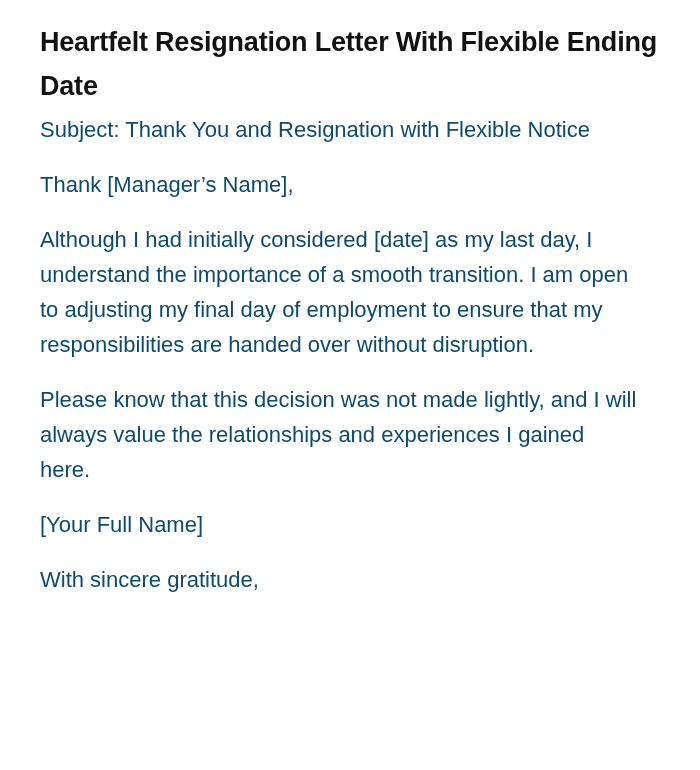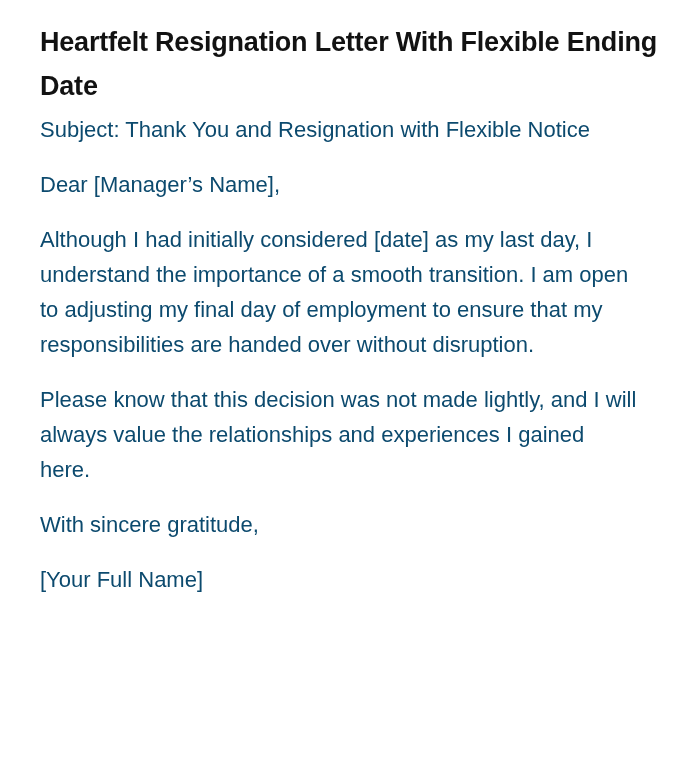--- a/index.html
+++ b/index.html
@@ -36,23 +36,23 @@
   }
 </style>
 </head>
 <body>
 
 <main class="letter">
   <h1>Heartfelt Resignation Letter With Flexible Ending Date</h1>
 
   <p>Subject: Thank You and Resignation with Flexible Notice</p>
 
-  <p>Dear [Manager’s Name],</p>
+  <p>Thank [Manager’s Name],</p>
 
 
   <p>Although I had initially considered [date] as my last day, I understand the importance of a smooth transition. I am open to adjusting my final day of employment to ensure that my responsibilities are handed over without disruption.</p>
 
   <p>Please know that this decision was not made lightly, and I will always value the relationships and experiences I gained here.</p>
 
+  <p>[Your Full Name]</p>
+
   <p>With sincere gratitude,</p>
-
-  <p>[Your Full Name]</p>
 </main>
 
 </body></html>

